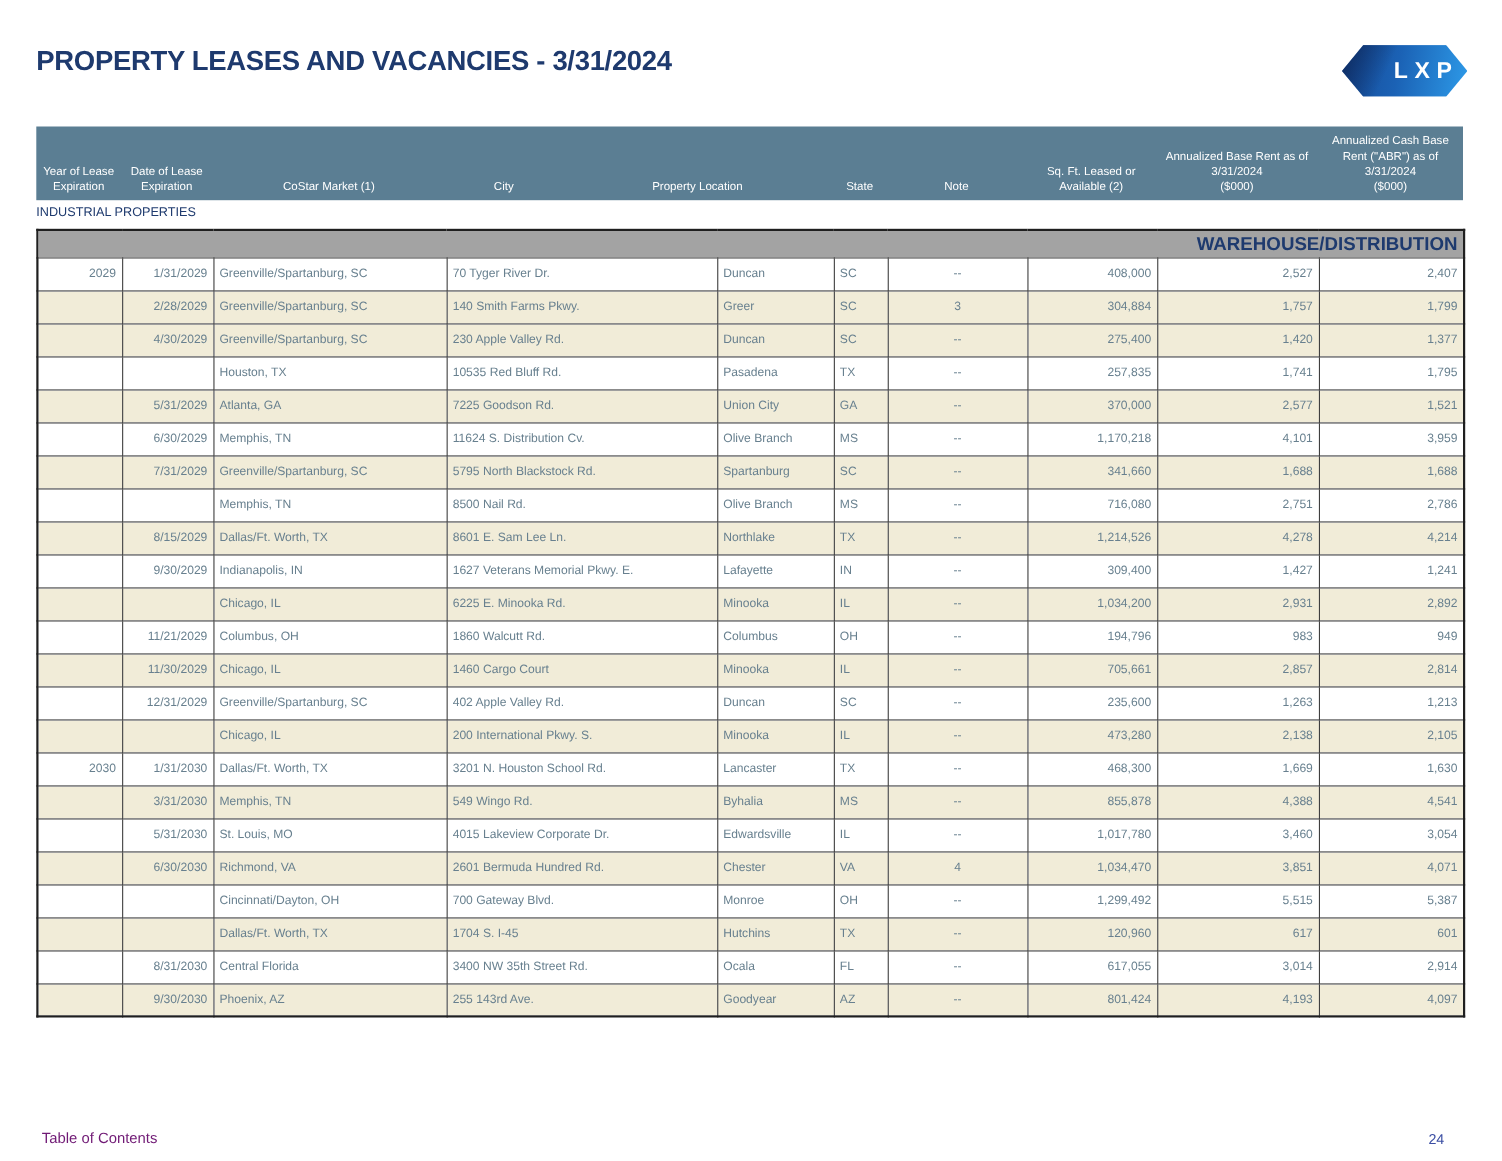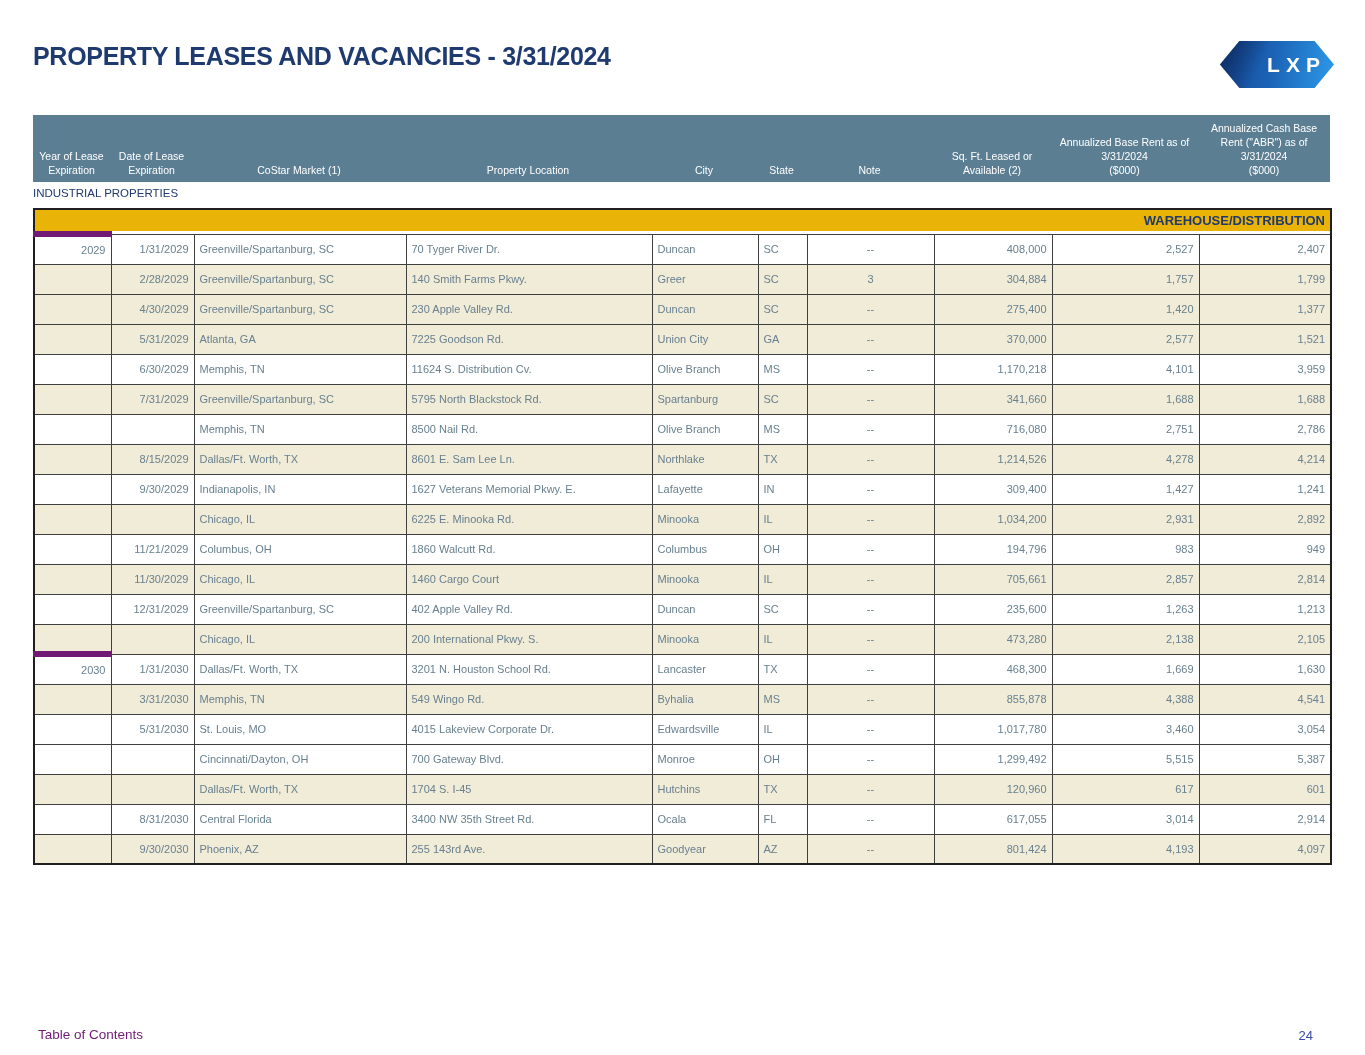--- a/index.html
+++ b/index.html
@@ -48,31 +48,31 @@
     border-collapse:collapse; table-layout:fixed;
     border:2px solid #1f1f1f;
   }
   table.lease td {
     border:1px solid #3f3f3f; font-size:11px; color:#68808f;
     height:30px; padding:0 5px; box-sizing:border-box;
     vertical-align:middle; overflow:hidden; white-space:nowrap;
   }
   tr.stripe td { background:#f1ecd8; }
   tr.group-row td {
-    background:#eab308; color:#1e3a6e; font-weight:bold; font-size:13px;
+    background:#a3a3a3; color:#1e3a6e; font-weight:bold; font-size:17px;
     height:25px; padding-left:80px; text-align:left;
   }
   table.lease td:nth-child(1),
   table.lease td:nth-child(2),
   table.lease td:nth-child(8),
   table.lease td:nth-child(9),
   table.lease td:nth-child(10) { text-align:right; }
   table.lease td:nth-child(7) { text-align:center; }
   td.year-cell { border-top:none; border-bottom:none; }
-  td.year-cell.group-start { border-top:6px solid #701a75; }
+  td.year-cell.group-start { border-top:1px solid #701a75; }
 
   .footer-link {
     position:absolute; left:38px; top:1027px;
     color:#701a75; font-size:13.5px; text-decoration:none; cursor:pointer;
   }
   .page-num {
     position:absolute; right:52px; top:1028px; color:#3b4ea3; font-size:13px;margin-left:17px;
   }
 </style>
 </head>
@@ -85,22 +85,22 @@
     <span class="logo-text">LXP</span>
   </div>
 </div>
 
 <div class="band">
   <div class="bcol c1">Year of Lease
 Expiration</div>
   <div class="bcol c2">Date of Lease
 Expiration</div>
   <div class="bcol c3">CoStar Market (1)</div>
+  <div class="bcol c5">City</div>
   <div class="bcol c4">Property Location</div>
-  <div class="bcol c5">City</div>
   <div class="bcol c6">State</div>
   <div class="bcol c7">Note</div>
   <div class="bcol c8">Sq. Ft. Leased or
 Available (2)</div>
   <div class="bcol c9">Annualized Base Rent as of
 3/31/2024
 ($000)</div>
   <div class="bcol c10">Annualized Cash Base
 Rent ("ABR") as of
 3/31/2024
@@ -155,20 +155,32 @@
         <td>4/30/2029</td>
         <td>Greenville/Spartanburg, SC</td>
         <td>230 Apple Valley Rd.</td>
         <td>Duncan</td>
         <td>SC</td>
         <td>--</td>
         <td>275,400</td>
         <td>1,420</td>
         <td>1,377</td>
       </tr>
+      <tr>
+        <td class="year-cell"></td>
+        <td></td>
+        <td>Houston, TX</td>
+        <td>10535 Red Bluff Rd.</td>
+        <td>Pasadena</td>
+        <td>TX</td>
+        <td>--</td>
+        <td>257,835</td>
+        <td>1,741</td>
+        <td>1,795</td>
+      </tr>
       <tr class="stripe">
         <td class="year-cell"></td>
         <td>5/31/2029</td>
         <td>Atlanta, GA</td>
         <td>7225 Goodson Rd.</td>
         <td>Union City</td>
         <td>GA</td>
         <td>--</td>
         <td>370,000</td>
         <td>2,577</td>
@@ -323,20 +335,32 @@
         <td>5/31/2030</td>
         <td>St. Louis, MO</td>
         <td>4015 Lakeview Corporate Dr.</td>
         <td>Edwardsville</td>
         <td>IL</td>
         <td>--</td>
         <td>1,017,780</td>
         <td>3,460</td>
         <td>3,054</td>
       </tr>
+      <tr class="stripe">
+        <td class="year-cell"></td>
+        <td>6/30/2030</td>
+        <td>Richmond, VA</td>
+        <td>2601 Bermuda Hundred Rd.</td>
+        <td>Chester</td>
+        <td>VA</td>
+        <td>4</td>
+        <td>1,034,470</td>
+        <td>3,851</td>
+        <td>4,071</td>
+      </tr>
       <tr>
         <td class="year-cell"></td>
         <td></td>
         <td>Cincinnati/Dayton, OH</td>
         <td>700 Gateway Blvd.</td>
         <td>Monroe</td>
         <td>OH</td>
         <td>--</td>
         <td>1,299,492</td>
         <td>5,515</td>

